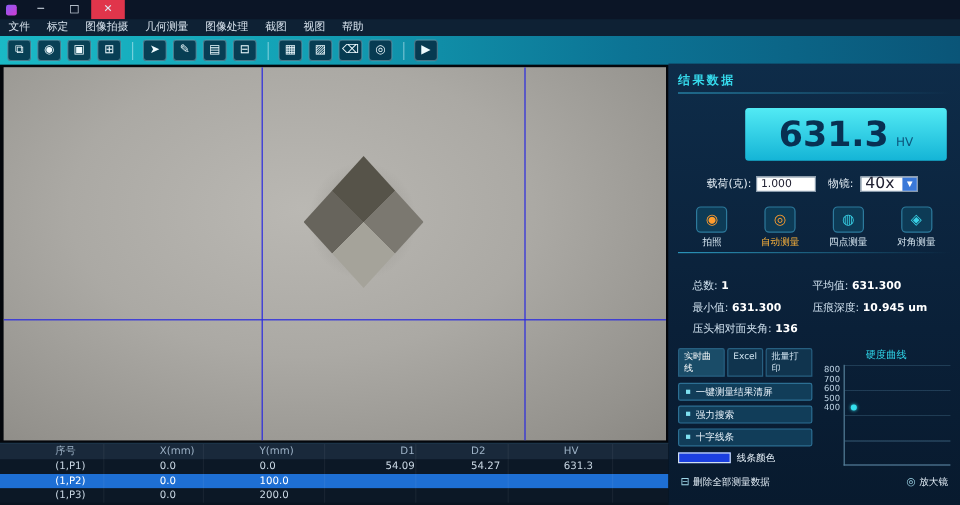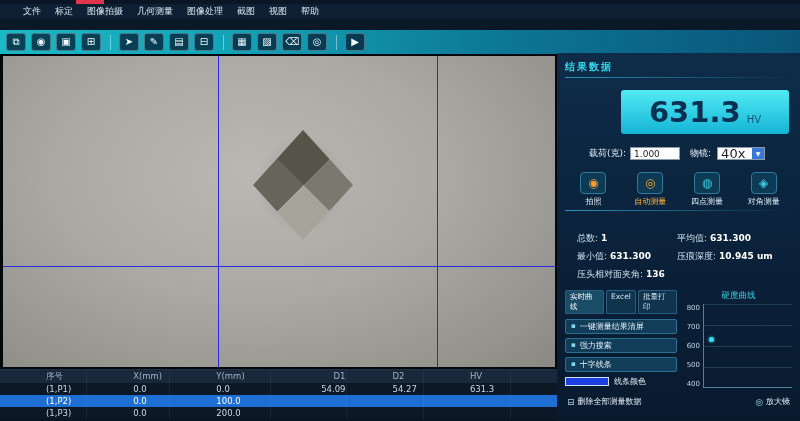--- a/index.html
+++ b/index.html
@@ -7,21 +7,21 @@
   .app { position:relative; width:800px; height:421px; overflow:hidden; background:#0a1828; }
 
   
   .titlebar { position:absolute; left:0; top:0; width:800px; height:16px; background:#0b1526; display:flex; align-items:center; }
   .app-icon { width:9px; height:9px; margin:0 6px 0 5px; background:linear-gradient(135deg,#8a5cf6,#d23bd0); border-radius:2px; }
   .win-title { flex:1; font-size:9px; color:#dfe8f2; white-space:nowrap; }
   .win-btn { width:28px; height:16px; display:flex; align-items:center; justify-content:center; font-size:9px; color:#dfe8f2; cursor:default; }
   .win-btn.close { background:#e0354b; }
 
   
-  .menubar { position:absolute; left:0; top:4px; width:800px; height:14px; background:#0e2134; display:flex; align-items:center; padding-left:16px; }
+  .menubar { position:absolute; left:0; top:16px; width:800px; height:14px; background:#0e2134; display:flex; align-items:center; padding-left:0; }
   .menu-item { font-size:9px; color:#dbe6f0; padding:0 7px; line-height:14px; }
 
   
   .toolbar { position:absolute; left:0; top:30px; width:800px; height:24px; display:flex; align-items:center; padding-left:6px;
              background:linear-gradient(90deg,#1ab9c6 0%,#13a2b6 30%,#0c7495 65%,#0a5578 100%); }
   .tool-btn { width:20px; height:18px; margin-right:5px; background:rgba(6,44,66,0.85); border:1px solid rgba(190,235,245,0.35);
               border-radius:3px; color:#eefbff; font-size:10px; line-height:16px; text-align:center; }
   .tool-sep { width:1px; height:15px; background:rgba(230,250,255,0.45); margin:0 8px 0 4px; }
 
   
@@ -73,21 +73,21 @@
   .tool-row-btn { height:15px; margin-bottom:4px; background:#113d59; border:1px solid #2c6f93; border-radius:2px;
                   font-size:8px; color:#e9f3fb; line-height:13px; padding-left:5px; display:flex; align-items:center; gap:4px; }
   .bullet { color:#7fe0f0; font-size:7px; }
   .color-row { display:flex; align-items:center; gap:5px; margin-top:3px; }
   .color-swatch { width:44px; height:9px; border:1px solid #cfe0ee; }
   .color-label { font-size:8px; color:#e9f3fb; }
 
   .chart-box { flex:1; margin-left:8px; }
   .chart-title { text-align:center; font-size:8.5px; color:#2fd5e8; }
   .chart { display:flex; margin-top:2px; height:84px; }
-  .y-axis { width:18px; display:flex; flex-direction:column; justify-content:space-between; text-align:right; font-size:7px; color:#bed3e4; padding-right:3px; }
+  .y-axis { width:18px; display:flex; flex-direction:column; text-align:right; font-size:7px; color:#bed3e4; padding-right:3px; }
   .plot { flex:1; position:relative; border-left:1px solid #557f9a; border-bottom:1px solid #557f9a;
           background:repeating-linear-gradient(180deg, rgba(90,140,170,0.28) 0px, rgba(90,140,170,0.28) 1px, transparent 1px, transparent 21px); }
   .chart-marker { position:absolute; width:5px; height:5px; border-radius:50%; background:#35e0ee; box-shadow:0 0 3px #35e0ee; }
 
   .bottom-actions { display:flex; justify-content:space-between; align-items:center; margin-top:8px; padding:0 2px; }
   .mini-action { font-size:8px; color:#e2edf6; display:flex; align-items:center; gap:3px; }
   .mini-glyph { color:#9fd6e8; font-size:9px; }
 
   
   .datatable { position:absolute; left:0; top:369px; width:557px; height:52px; background:#091420; border-top:1px solid #1c3347; overflow:hidden; }

